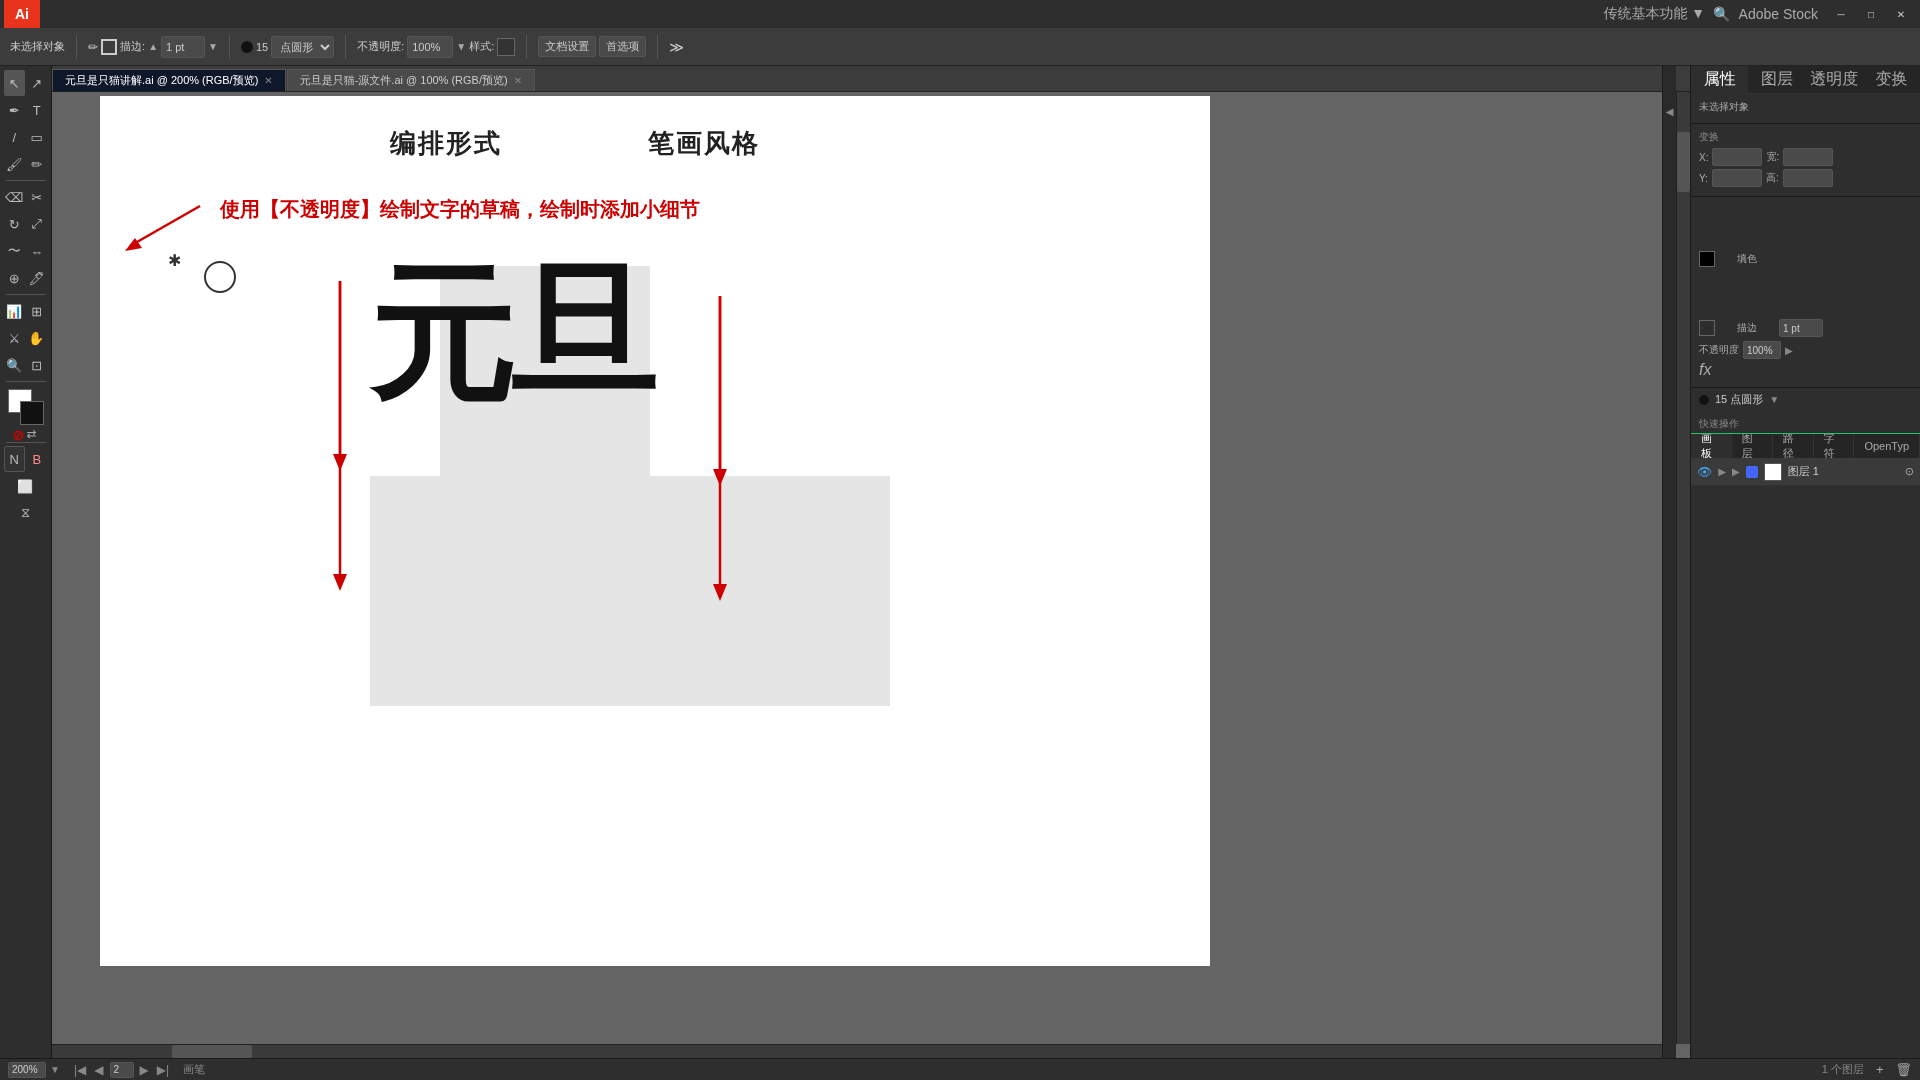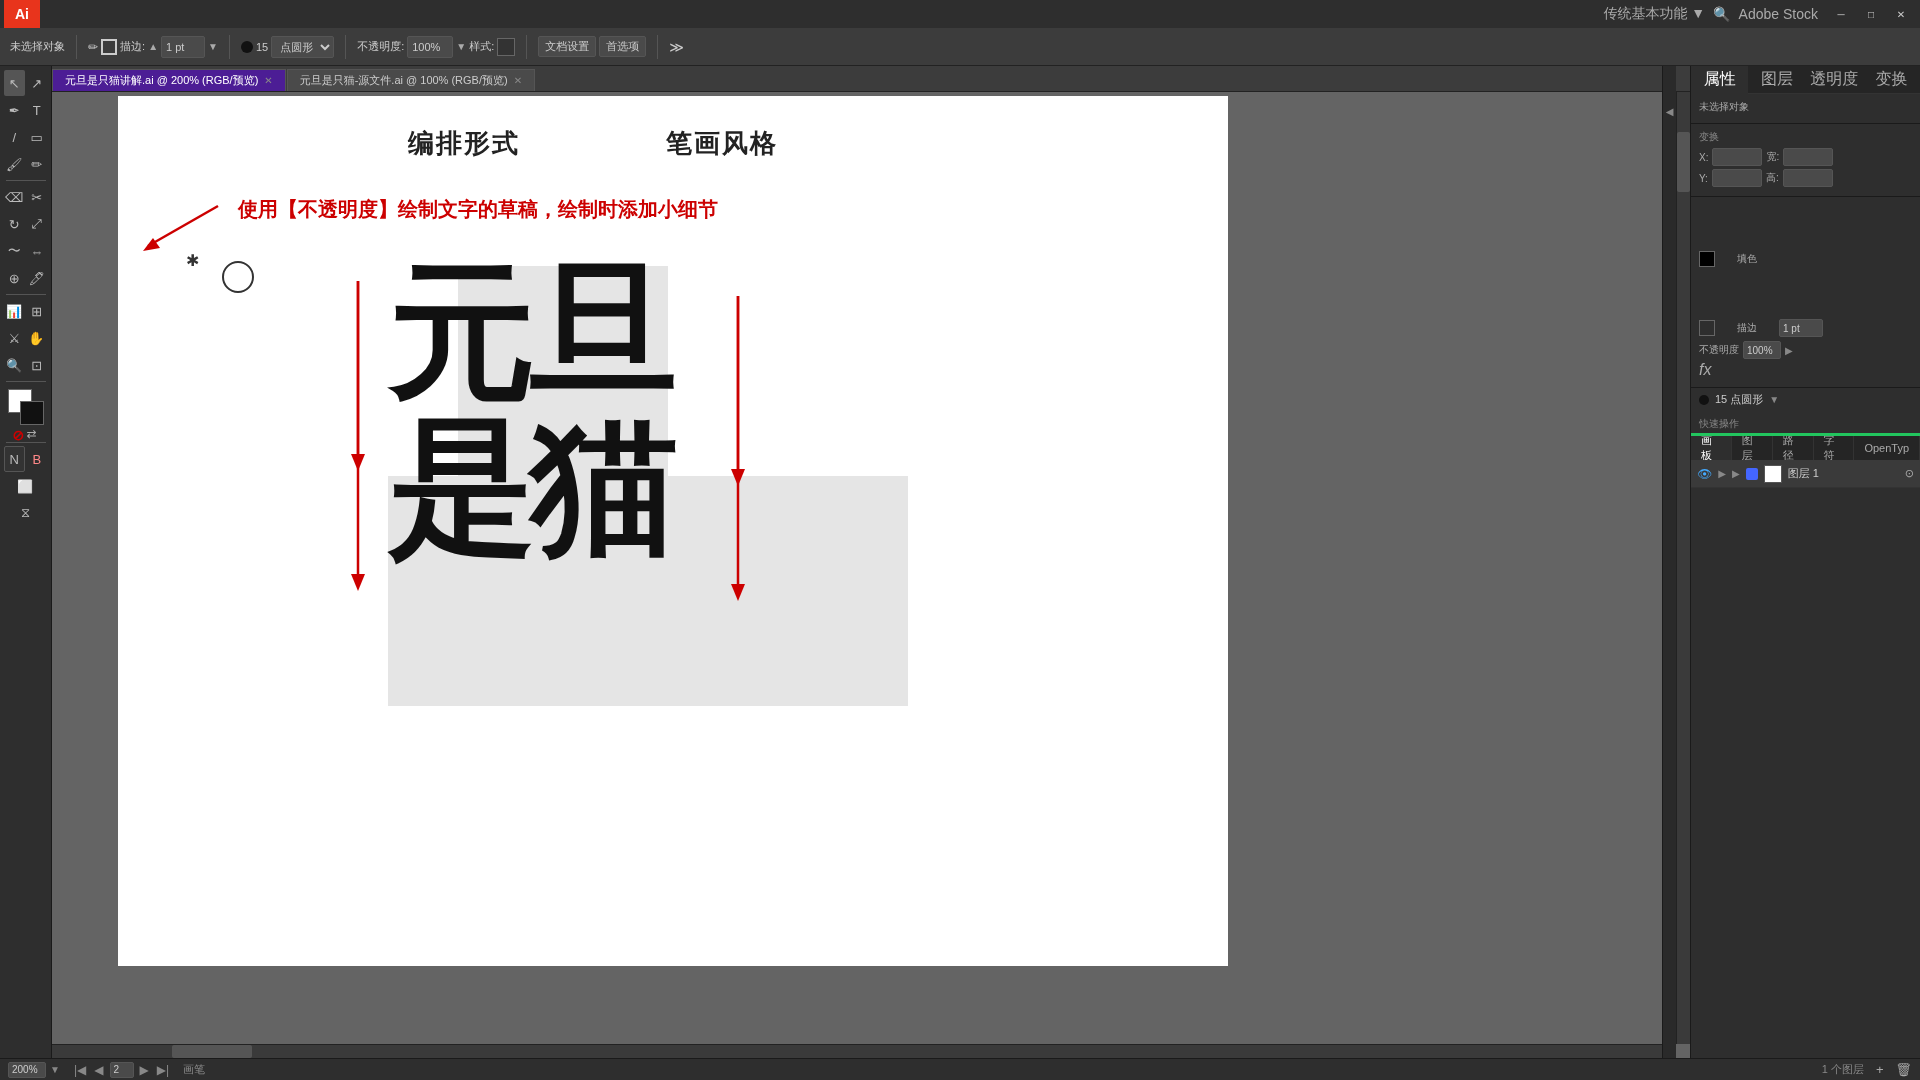--- a/index.html
+++ b/index.html
@@ -103,26 +103,26 @@
     
     #doc-tabs {
       height: 26px; background: #3c3c3c; display: flex; align-items: flex-end;
       border-bottom: 1px solid #222;
     }
     .doc-tab {
       height: 22px; padding: 0 12px; background: #4a4a4a; border: 1px solid #555;
       border-bottom: none; color: #ccc; font-size: 11px; display: flex; align-items: center;
       cursor: pointer; gap: 6px; margin-right: 1px;
     }
-    .doc-tab.active { background: #4c1d95; color: #fff; }
+    .doc-tab.active { background: #0f172a; color: #fff; }
     .doc-tab .close-x { color: #888; font-size: 10px; }
 
     
     #white-canvas {
-      position: absolute; top: 30px; left: 66px;
+      position: absolute; top: 30px; left: 48px;
       width: 1110px; height: 870px; background: white;
     }
 
     
     .annotation-layer {
       position: absolute; top: 0; left: 0; width: 100%; height: 100%;
       pointer-events: none;
     }
     .ann-text-top {
       position: absolute; top: 30px; left: 290px;
@@ -213,21 +213,21 @@
     }
     .brush-dot { width: 10px; height: 10px; background: #111; border-radius: 50%; }
     .brush-name { color: #ccc; font-size: 11px; }
     .brush-dropdown { color: #888; font-size: 10px; }
 
     
     .quick-ops-title { color: #888; font-size: 10px; padding: 6px 8px 2px; }
 
     
     #bottom-right {
-      flex: 1; overflow: hidden; border-top: 3px solid #22c55e;
+      flex: 1; overflow: hidden; border-top: 1px solid #22c55e;
       display: flex; flex-direction: column;
     }
     .br-tabs {
       display: flex; height: 24px; background: #252525;
     }
     .br-tab {
       padding: 0 10px; display: flex; align-items: center;
       color: #aaa; font-size: 11px; cursor: pointer; border-right: 1px solid #333;
     }
     .br-tab.active { background: #2e2e2e; color: #fff; }
@@ -422,21 +422,20 @@
 
           <line x1="240" y1="185" x2="240" y2="480" stroke="#cc0000" stroke-width="2.5"></line>
           <polygon points="240,495 233,478 247,478" fill="#cc0000"></polygon>
 
           <line x1="620" y1="200" x2="620" y2="490" stroke="#cc0000" stroke-width="2.5"></line>
           <polygon points="620,505 613,488 627,488" fill="#cc0000"></polygon>
         </svg>
 
         <div style="position:absolute;top:160px;left:270px;font-size:148px;font-weight:900;color:#111;line-height:1.05;letter-spacing:-6px;font-family:'SimHei','Microsoft YaHei',serif;text-align:center;">
           <span style="display:block;">元旦</span>
-          <span style="display:block;">是猫</span>
         </div>
 
       </div>
     </div>
 
     <div style="position:absolute;right:0;top:26px;width:14px;height:calc(100% - 40px);background:#3a3a3a;border-left:1px solid #222;">
       <div style="width:100%;height:60px;background:#555;border-radius:2px;margin-top:40px;"></div>
     </div>
     <div style="position:absolute;bottom:0;left:0;height:14px;width:calc(100% - 14px);background:#3a3a3a;border-top:1px solid #222;">
       <div style="height:100%;width:80px;background:#555;border-radius:2px;margin-left:120px;"></div>

